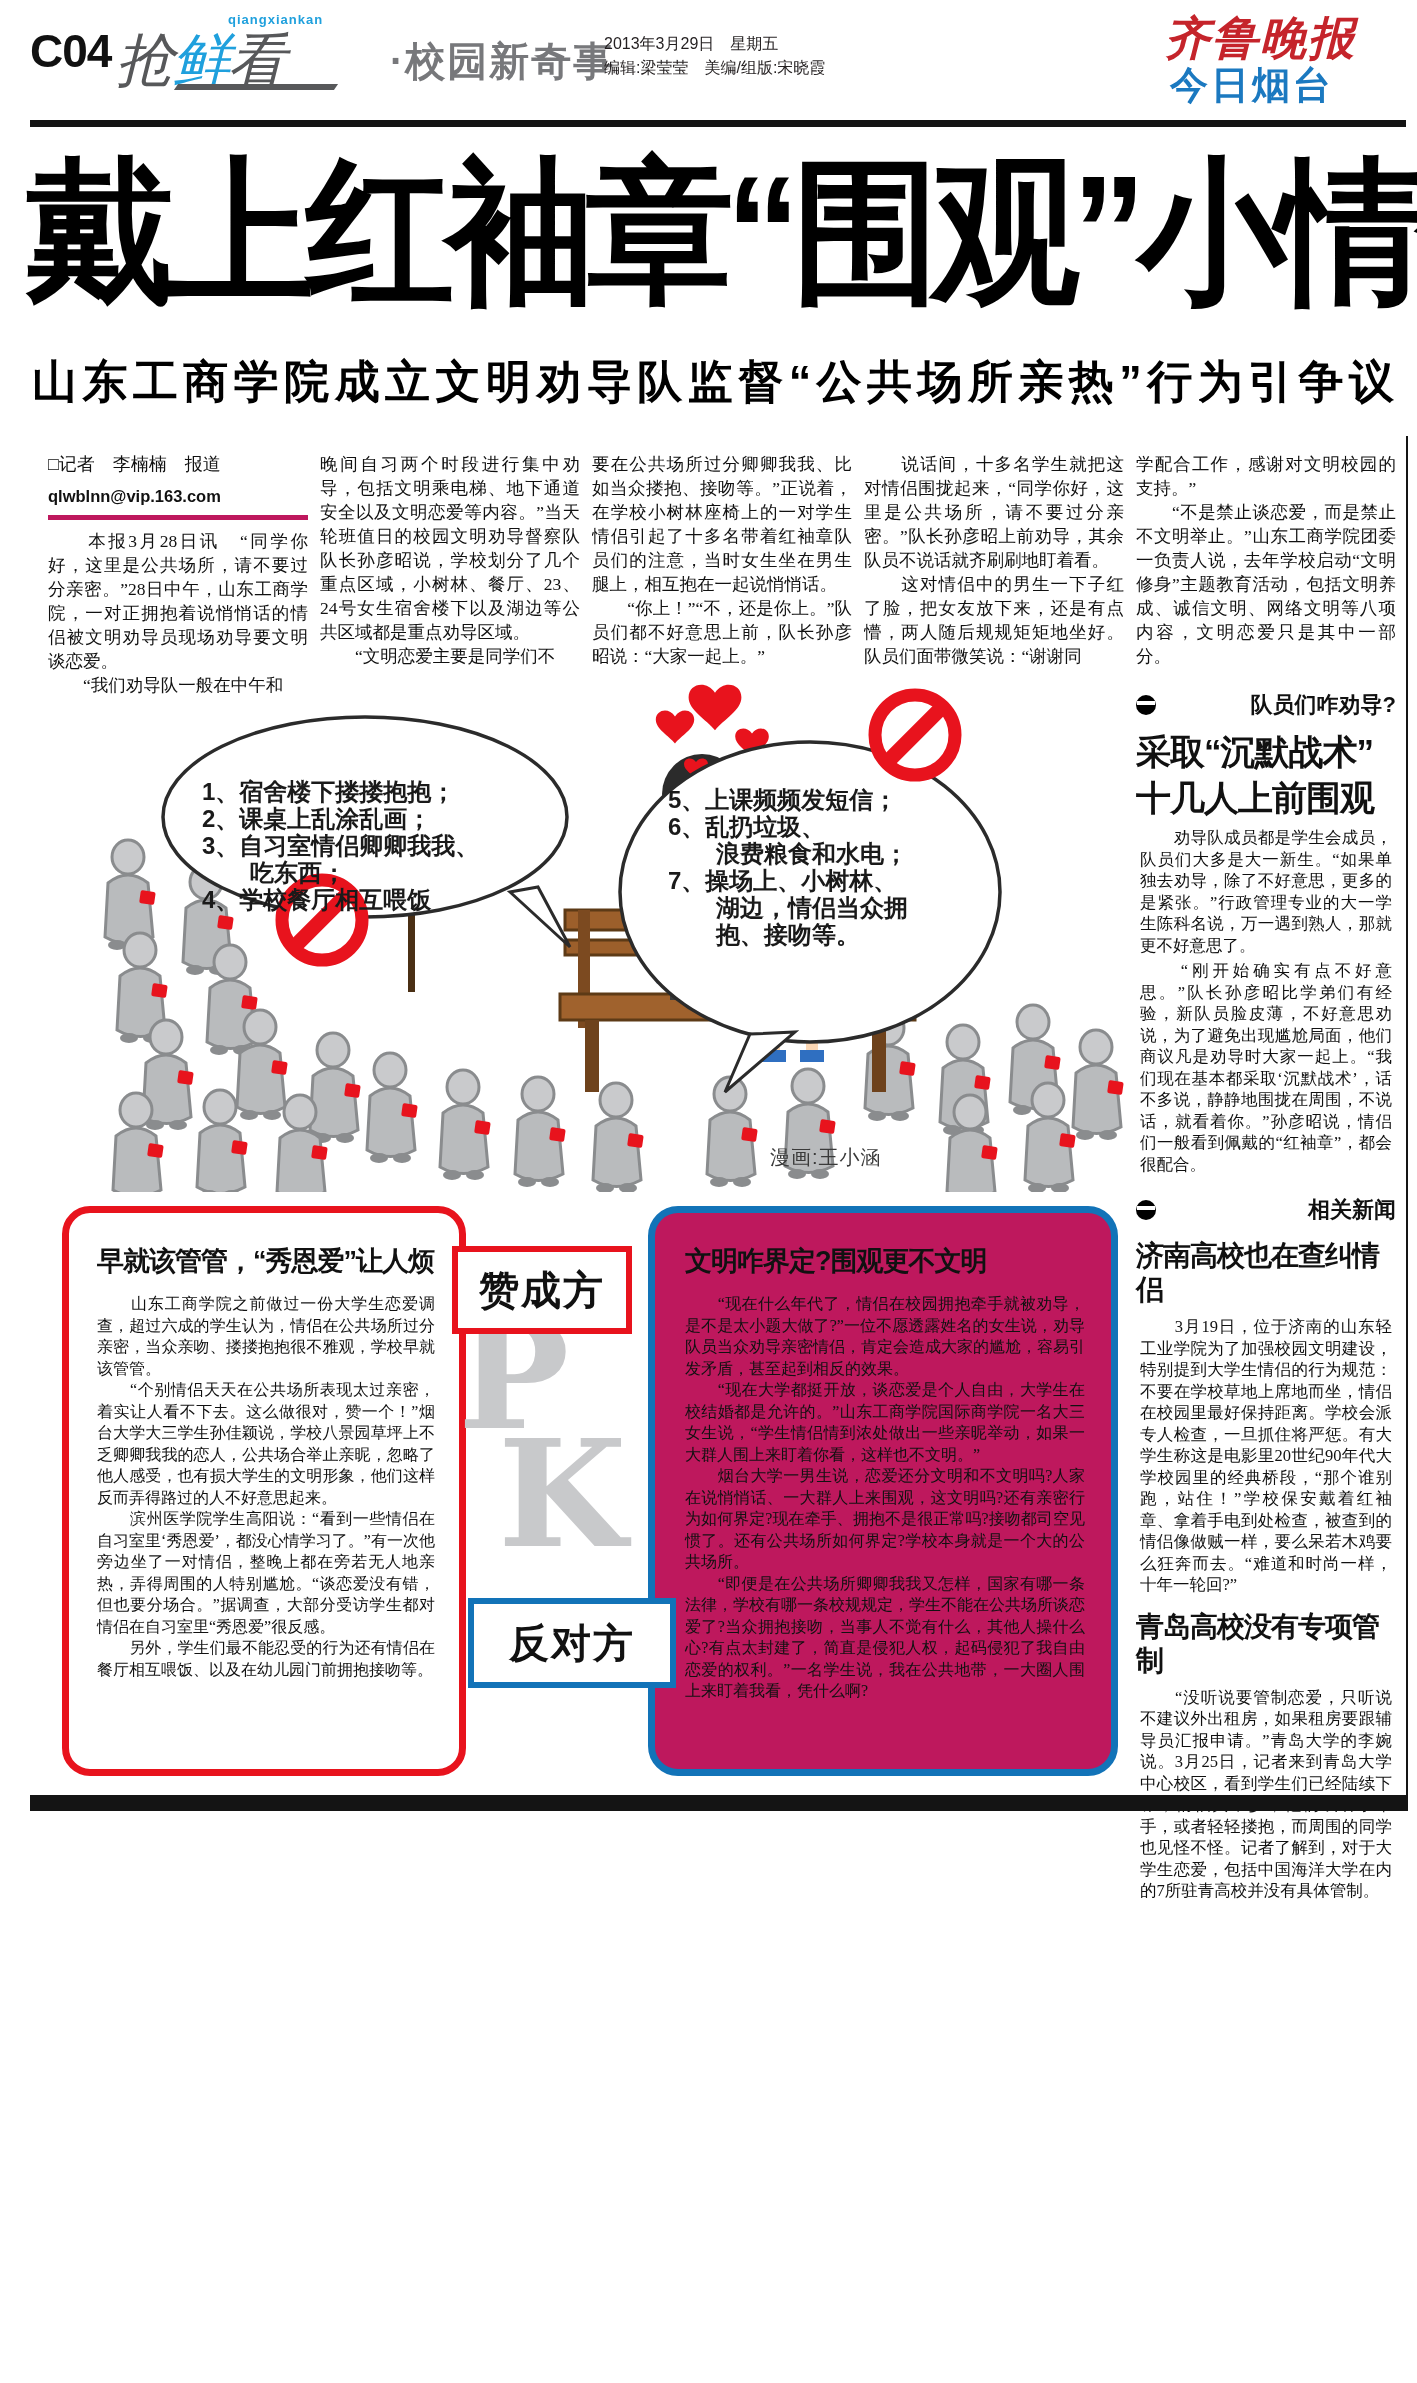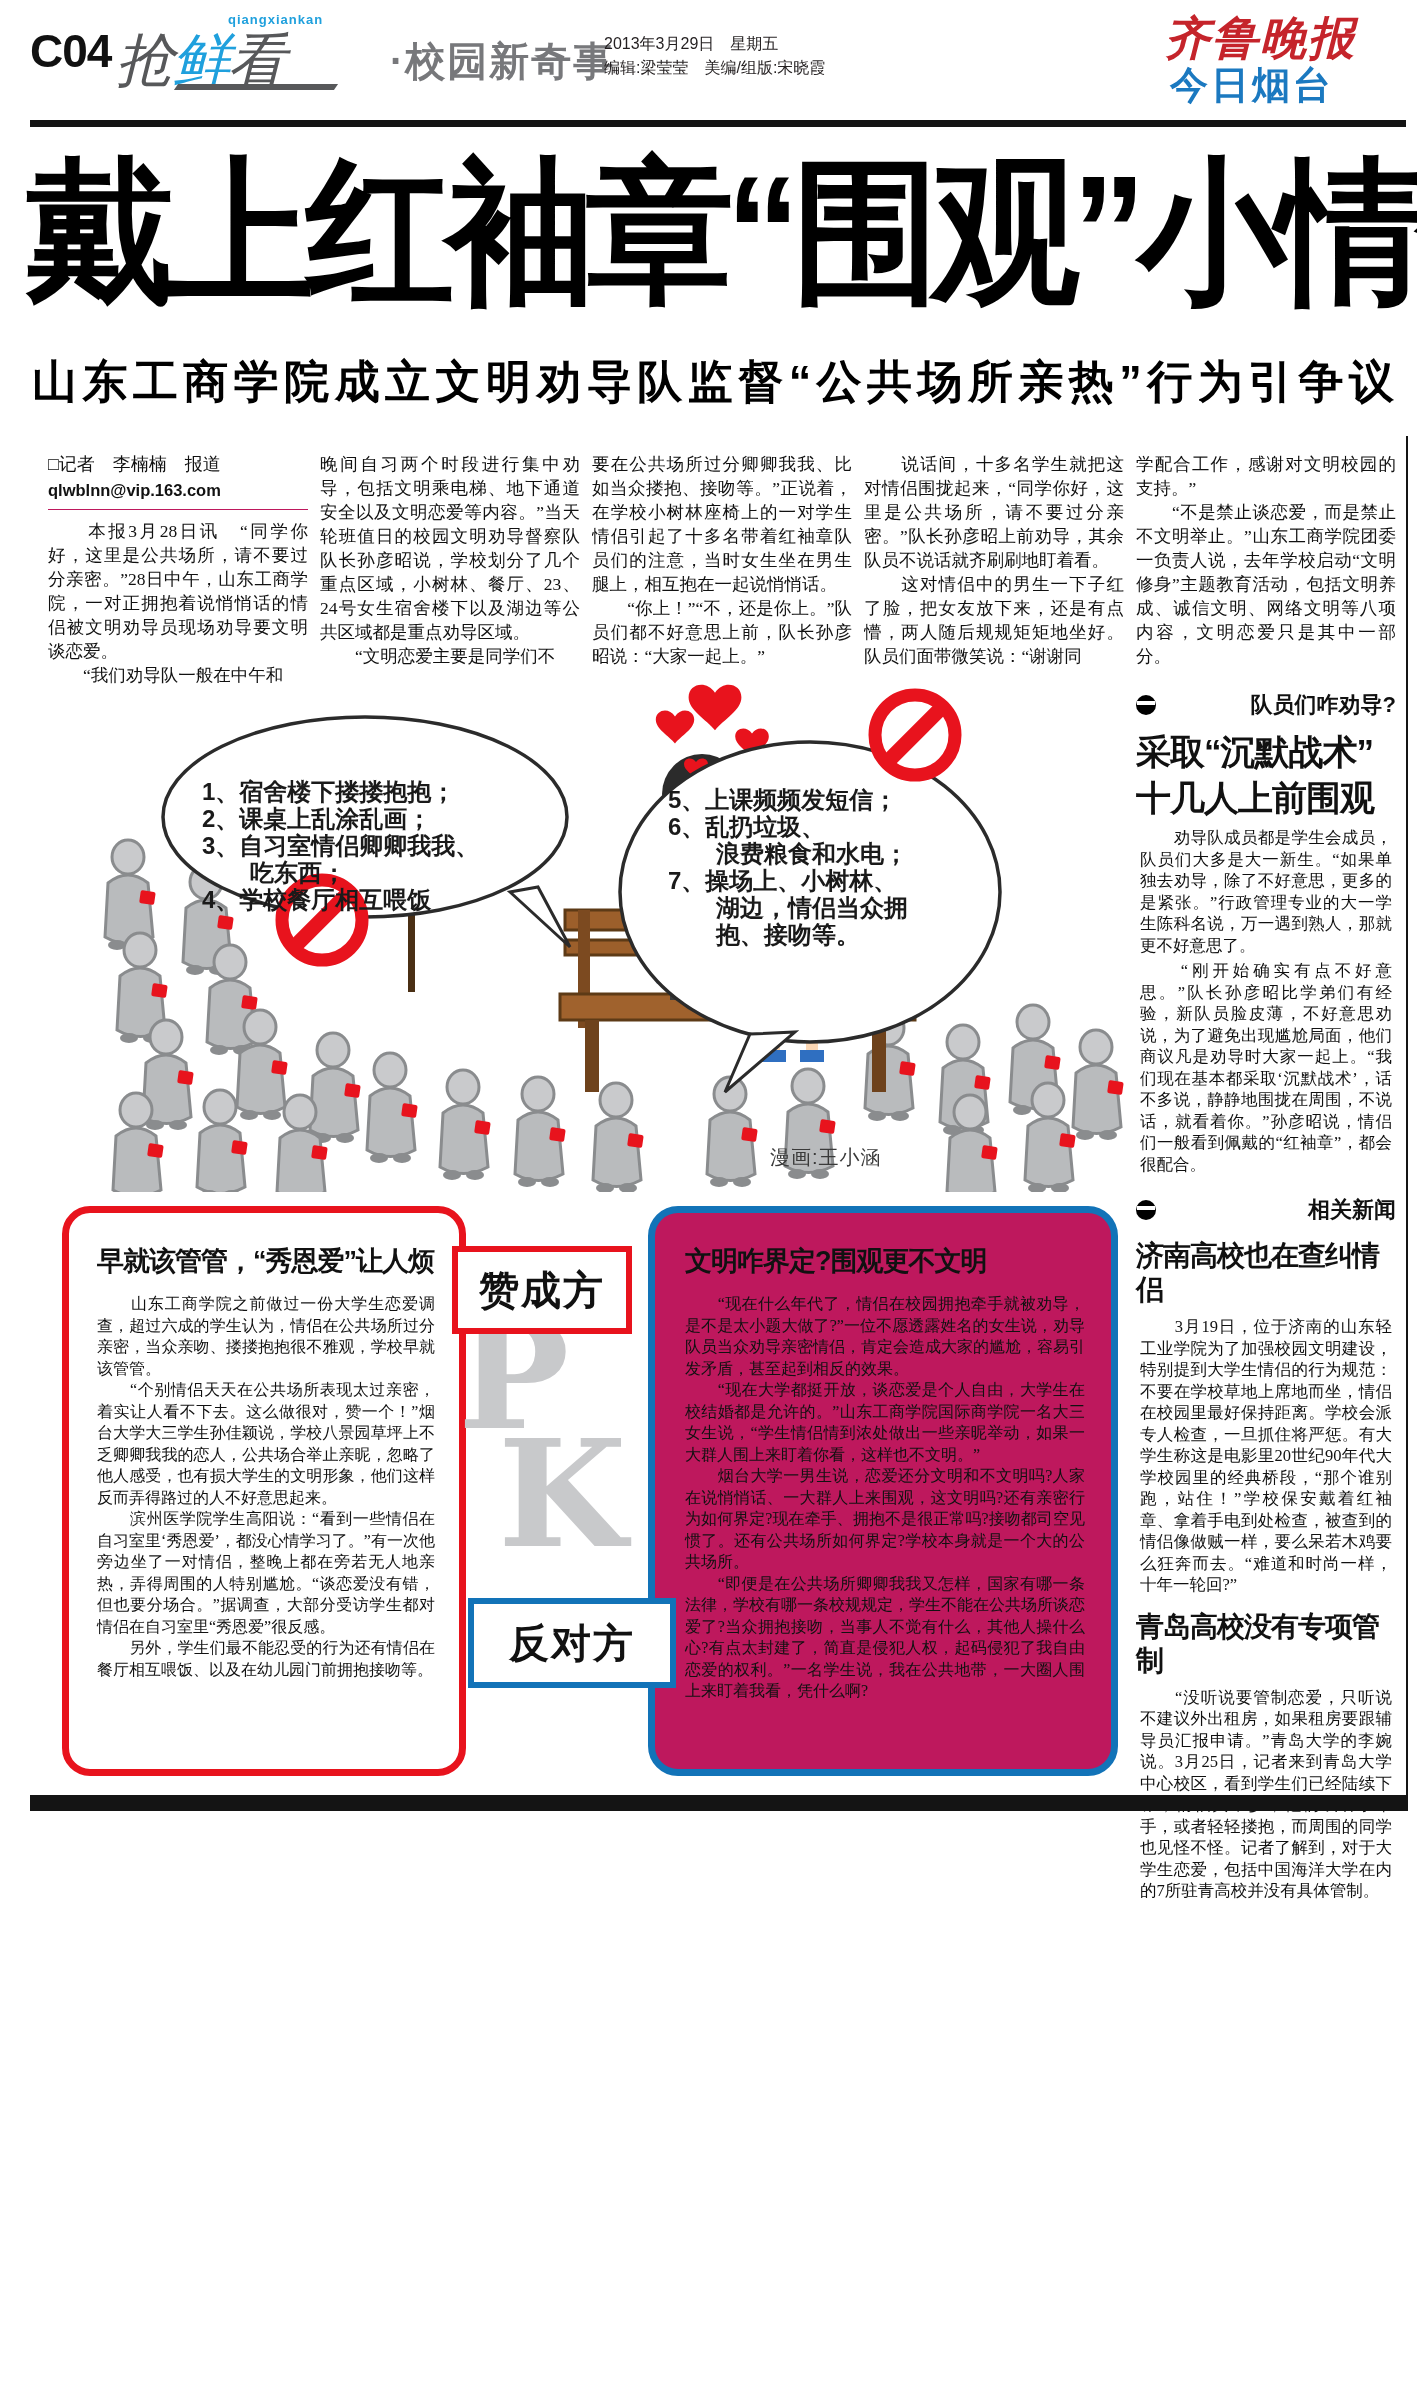--- a/index.html
+++ b/index.html
@@ -23,23 +23,23 @@
   
   .headline{position:absolute;left:26px;top:142px;width:1368px;font-size:148px;line-height:170px;
             font-weight:900;letter-spacing:-8px;color:#000;white-space:nowrap;transform:scaleY(1.06);transform-origin:top left;}
   .subheadline{position:absolute;left:32px;top:352px;width:1362px;font-size:45px;font-weight:900;color:#000;
                text-align:justify;text-align-last:justify;letter-spacing:0;}
 
   
   .col{position:absolute;top:452px;width:260px;height:242px;overflow:hidden;
        font-family:"Liberation Serif",serif;font-size:17.5px;line-height:24px;text-align:justify;}
   .col p{margin:0;}
-  .byline-box{border-bottom:1px solid #be185d;padding-bottom:7px;margin-bottom:9px;}
+  .byline-box{border-bottom:5px solid #be185d;padding-bottom:7px;margin-bottom:9px;}
   .byline{font-size:18px;}
-  .email{font-size:16.5px;font-weight:bold;font-family:"Liberation Sans",sans-serif;margin-top:2px;}
+  .email{font-size:16.5px;font-weight:bold;font-family:"Liberation Sans",sans-serif;margin-top:8px;}
 
   
   .cartoon{position:absolute;left:90px;top:442px;width:1040px;height:750px;}
   .cartoon svg{position:absolute;left:0;top:0;}
   .bubble-text{position:absolute;font-weight:800;color:#1a1a1a;font-size:24px;line-height:27px;white-space:pre;}
   .bubble1-text{left:112px;top:306px;margin-top:30px;}
   .bubble2-text{left:578px;top:344px;}
   .cartoon-credit{position:absolute;left:680px;top:702px;font-size:20px;color:#3a3a3a;letter-spacing:1px;}
 
   

